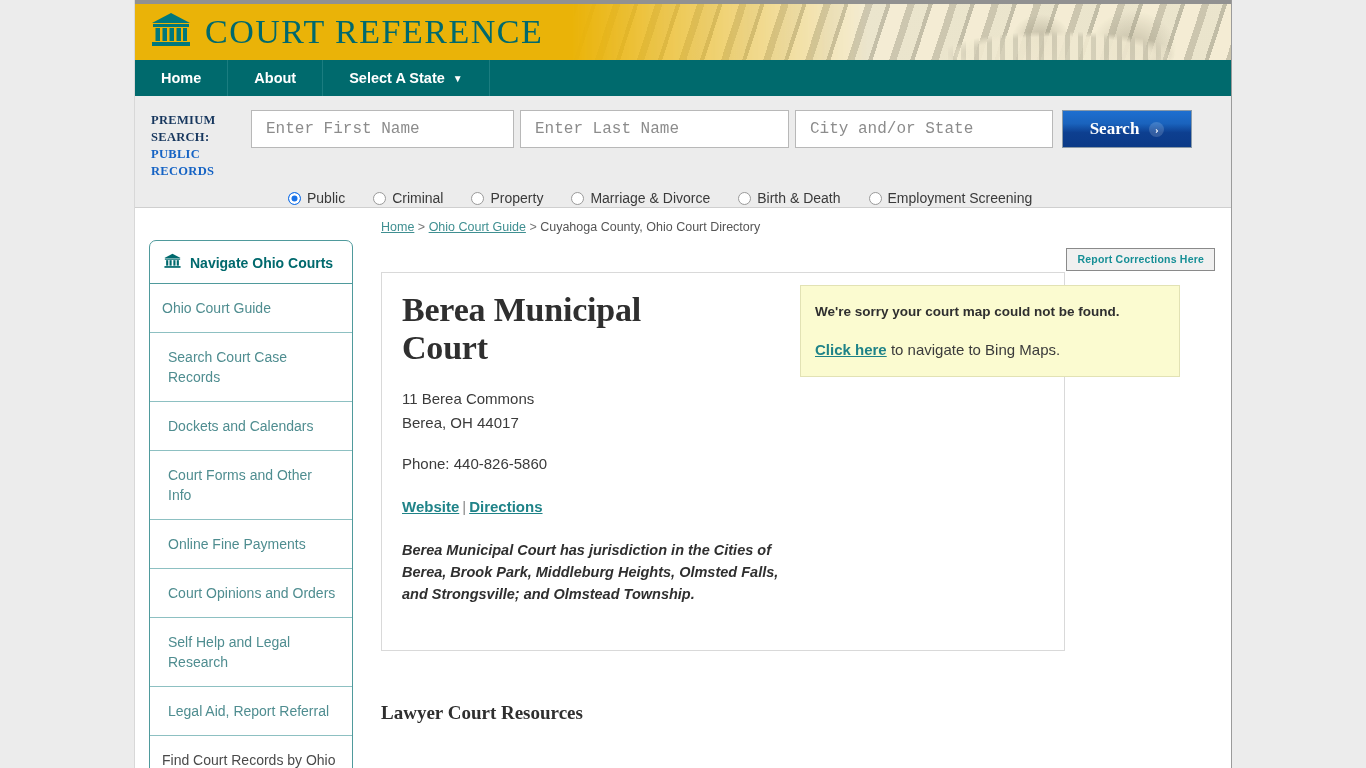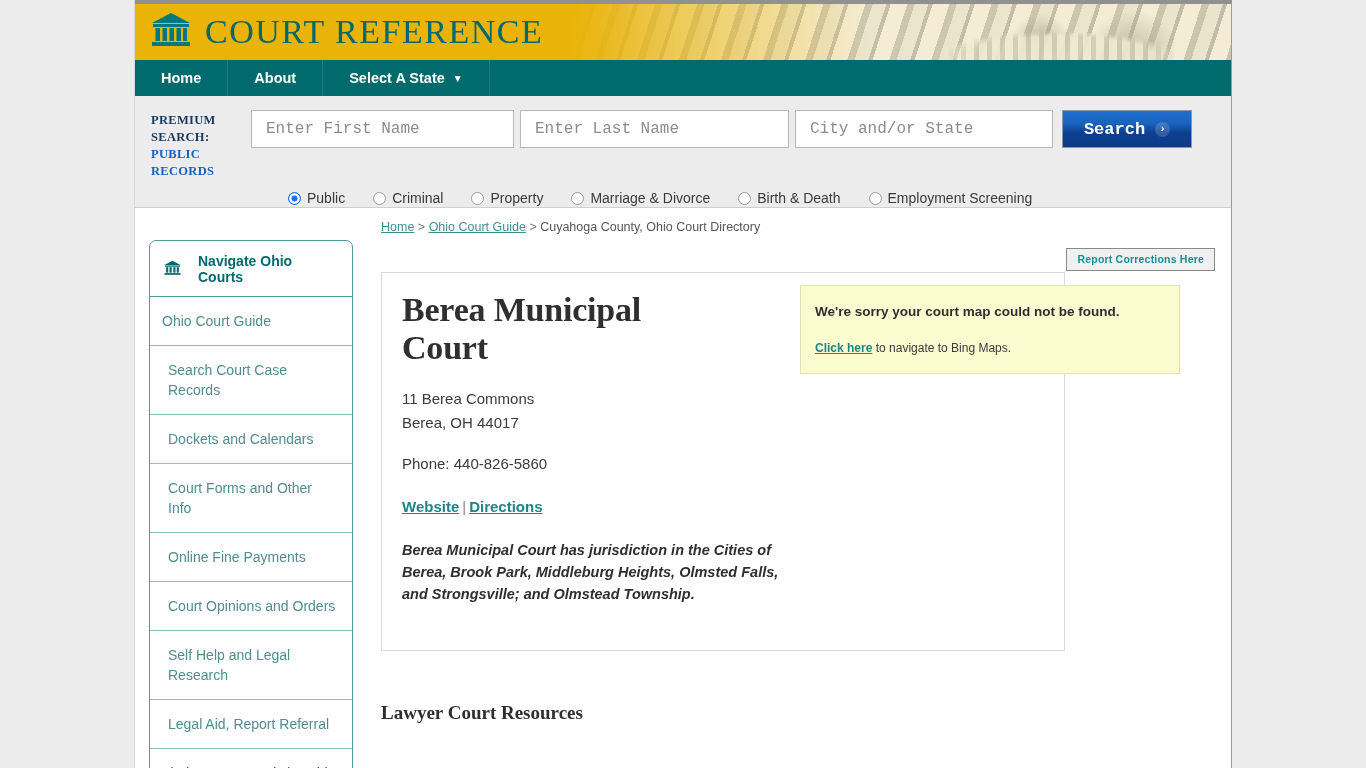--- a/index.html
+++ b/index.html
@@ -137,21 +137,21 @@
   #search-button {
     width: 130px; height: 38px;
     margin-left: 3px;
     border: 1px solid #8a9aa8;
     background: linear-gradient(180deg, #1e6fd0 0%, #1a63bd 35%, #0d3f90 60%, #0b3a87 100%);
     color: #ffffff;
     font-size: 17px;
     font-weight: bold;
     cursor: pointer;
     display: flex; align-items: center; justify-content: center; gap: 10px;
-    font-family: Liberation Mono, monospace;
+    font-family: Liberation Serif, serif;
   }
   #search-button .chev {
     display:inline-flex; align-items:center; justify-content:center;
     width: 15px; height: 15px; border-radius: 50%;
     background: rgba(255,255,255,.16);
     font-size: 11px; line-height: 1;
   }
   #radio-row {
     display: flex; align-items: center;
     margin: 10px 0 0 137px;
@@ -213,21 +213,21 @@
   #sidebar {
     position: absolute;
     left: 14px; top: 32px;
     width: 204px;
     border: 1px solid #4f9a9c;
     border-radius: 7px;
     background: #ffffff;
     overflow: hidden;
   }
   #sidebar-header {
-    display: flex; align-items: center; gap: 17px;
+    display: flex; align-items: center; gap: 9px;
     padding: 12px 14px 11px 14px;
     border-bottom: 1px solid #4f9a9c;
     color: #00696d;
     font-size: 14px;
     font-weight: bold;
   }
   .side-item {
     display: block;
     padding: 14px 16px 14px 18px;
     border-bottom: 1px solid #8dc0c2;
@@ -303,21 +303,21 @@
     background: #fbfbd0;
     border: 1px solid #e2e2b4;
     padding: 18px 16px 18px 14px;
   }
   #map-notice .line1 {
     font-size: 13.5px;
     font-weight: bold;
     color: #2f2f2f;
     margin-bottom: 22px;
   }
-  #map-notice .line2 { font-size: 12px; color: #3b3b3b; }
+  #map-notice .line2 { font-size: 15px; color: #3b3b3b; }
   #map-notice .line2 a {
     color: #1f8388;
     font-weight: bold;
     text-decoration: underline;
   }
 
   
   #online-resources {
     position: absolute;
     left: 246px; top: 494px;

